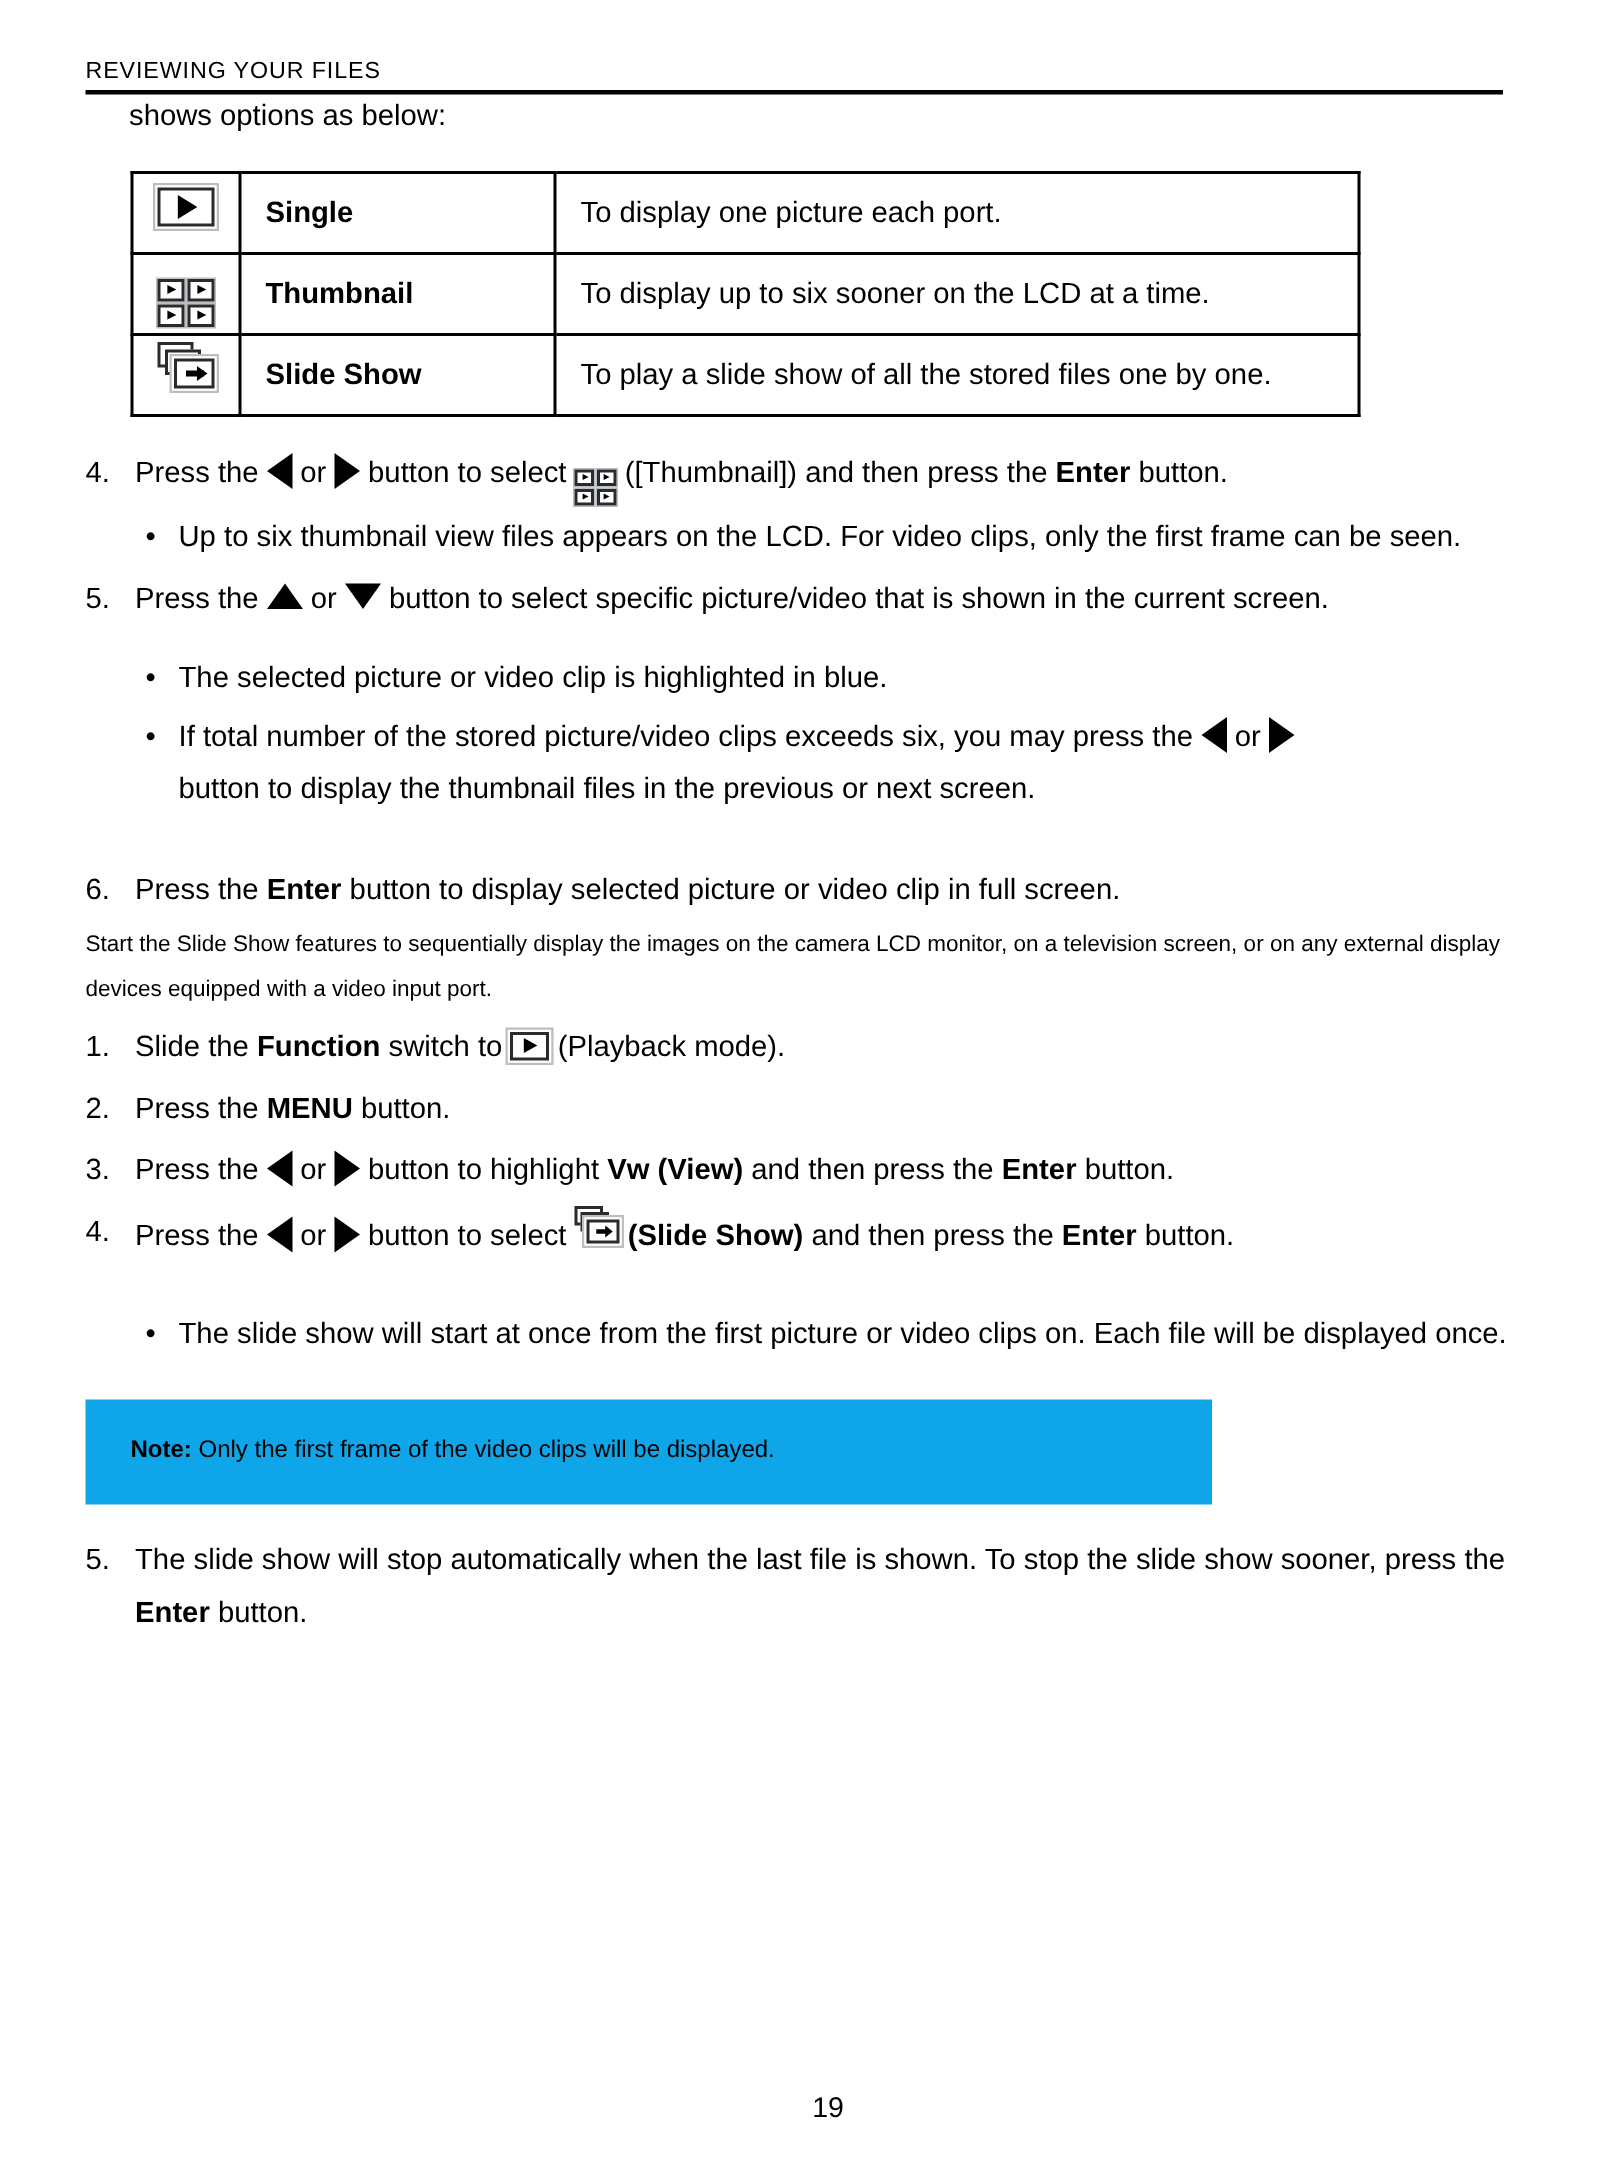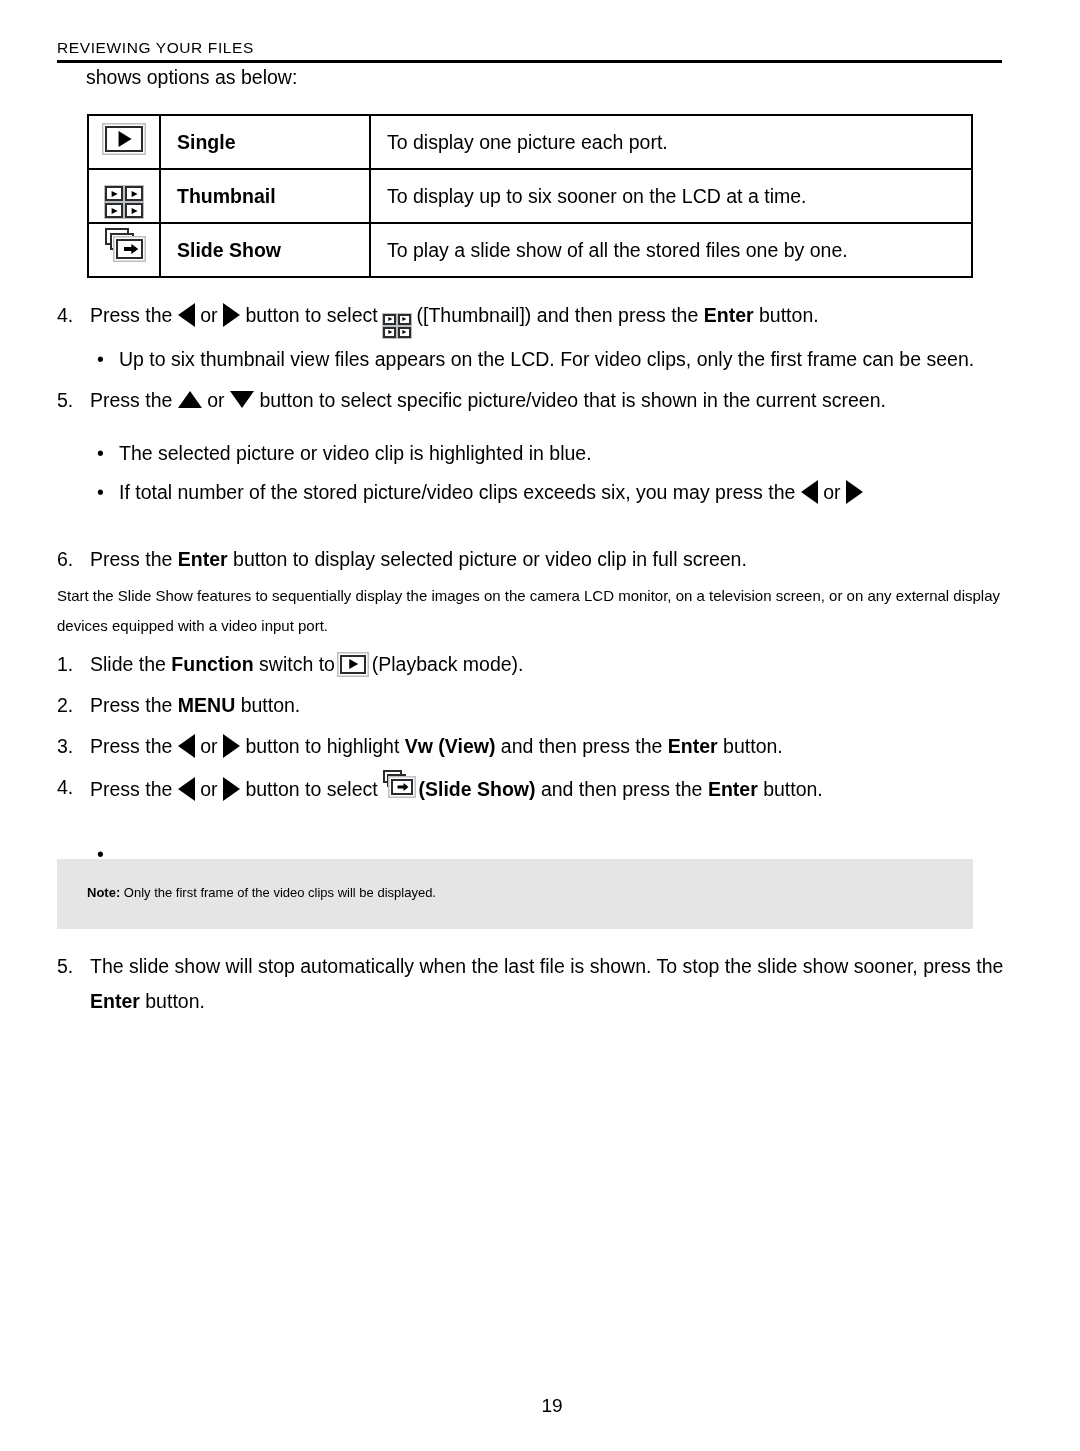--- a/index.html
+++ b/index.html
@@ -53,21 +53,21 @@
   .intro-line {
     margin-left: 29px;
     font-size: 19.5px;
     line-height: 30px;
   }
 
   
   .options-table {
     margin-top: 22px;
     margin-left: 30px;
-    width: 886px;
+    width: 820px;
     border-collapse: collapse;
     border: 2.5px solid #000;
     table-layout: fixed;
   }
   .options-table td {
     border: 2px solid #000;
     vertical-align: middle;
     height: 52px;
     padding: 0;
   }
@@ -238,25 +238,25 @@
   }
   .para {
     font-size: 15px;
     line-height: 30px;
     margin-top: 4px;
   }
 
   .note-box {
     margin-top: 26px;
     margin-left: 0;
-    width: 916px;
-    background: #e5e5e5;
+    width: 751px;
+    background: #0ea5e9;
     padding: 20px 30px 22px 30px;
     box-sizing: border-box;
-    font-size: 13px;
+    font-size: 16px;
     line-height: 28px;
   }
 
   .page-number {
     position: absolute;
     left: 0;
     top: 1395px;
     width: 1080px;
     text-align: center;
     font-size: 19px;
@@ -335,21 +335,21 @@
       <span class="num">5.</span><span>Press the </span><span class="tri tri-up"></span><span> or </span><span class="tri tri-down"></span><span> button to select specific picture/video that is shown in the current screen.</span>
     </div>
 
     <div class="spacer-sm"></div>
 
     <div class="bullet">
       <span class="dot">•</span><span>The selected picture or video clip is highlighted in blue.</span>
     </div>
 
     <div class="bullet">
-      <span class="dot">•</span><span>If total number of the stored picture/video clips exceeds six, you may press the </span><span class="tri tri-left"></span><span> or </span><span class="tri tri-right"></span><br>
+      <span class="dot">•</span><span>If total number of the stored picture/video clips exceeds six, you may press the </span><span class="tri tri-left"></span><span> or </span><span class="tri tri-right"></span><br><span>button to display the thumbnail files in the previous or next screen.</span>
     </div>
 
     <div class="spacer-md"></div>
 
     <div class="step">
       <span class="num">6.</span><span>Press the </span><b>Enter</b><span> button to display selected picture or video clip in full screen.</span>
     </div>
 
 
     <div class="para">Start the Slide Show features to sequentially display the images on the camera LCD monitor, on a television screen, or on any external display devices equipped with a video input port.</div>
@@ -368,21 +368,21 @@
 
     <div class="step">
       <span class="num">4.</span><span>Press the </span><span class="tri tri-left"></span><span> or </span><span class="tri tri-right"></span><span> button to select </span><span class="icon-inline ic-slide small"><span class="sheet s1"></span><span class="sheet s2"></span><span class="sheet s3">
             <span class="arrowhead"></span>
           </span></span><b> (Slide Show)</b><span> and then press the </span><b>Enter</b><span> button.</span>
     </div>
 
     <div class="spacer-md"></div>
 
     <div class="bullet">
-      <span class="dot">•</span>
+      <span class="dot">•</span><span>The slide show will start at once from the first picture or video clips on. Each file will be displayed once.</span>
     </div>
 
     <div class="note-box">
       <b>Note:</b><span> Only the first frame of the video clips will be displayed.</span>
     </div>
 
     <div class="spacer-sm"></div>
 
     <div class="step">
       <span class="num">5.</span><span>The slide show will stop automatically when the last file is shown. To stop the slide show sooner, press the </span><b>Enter</b><span> button.</span>

